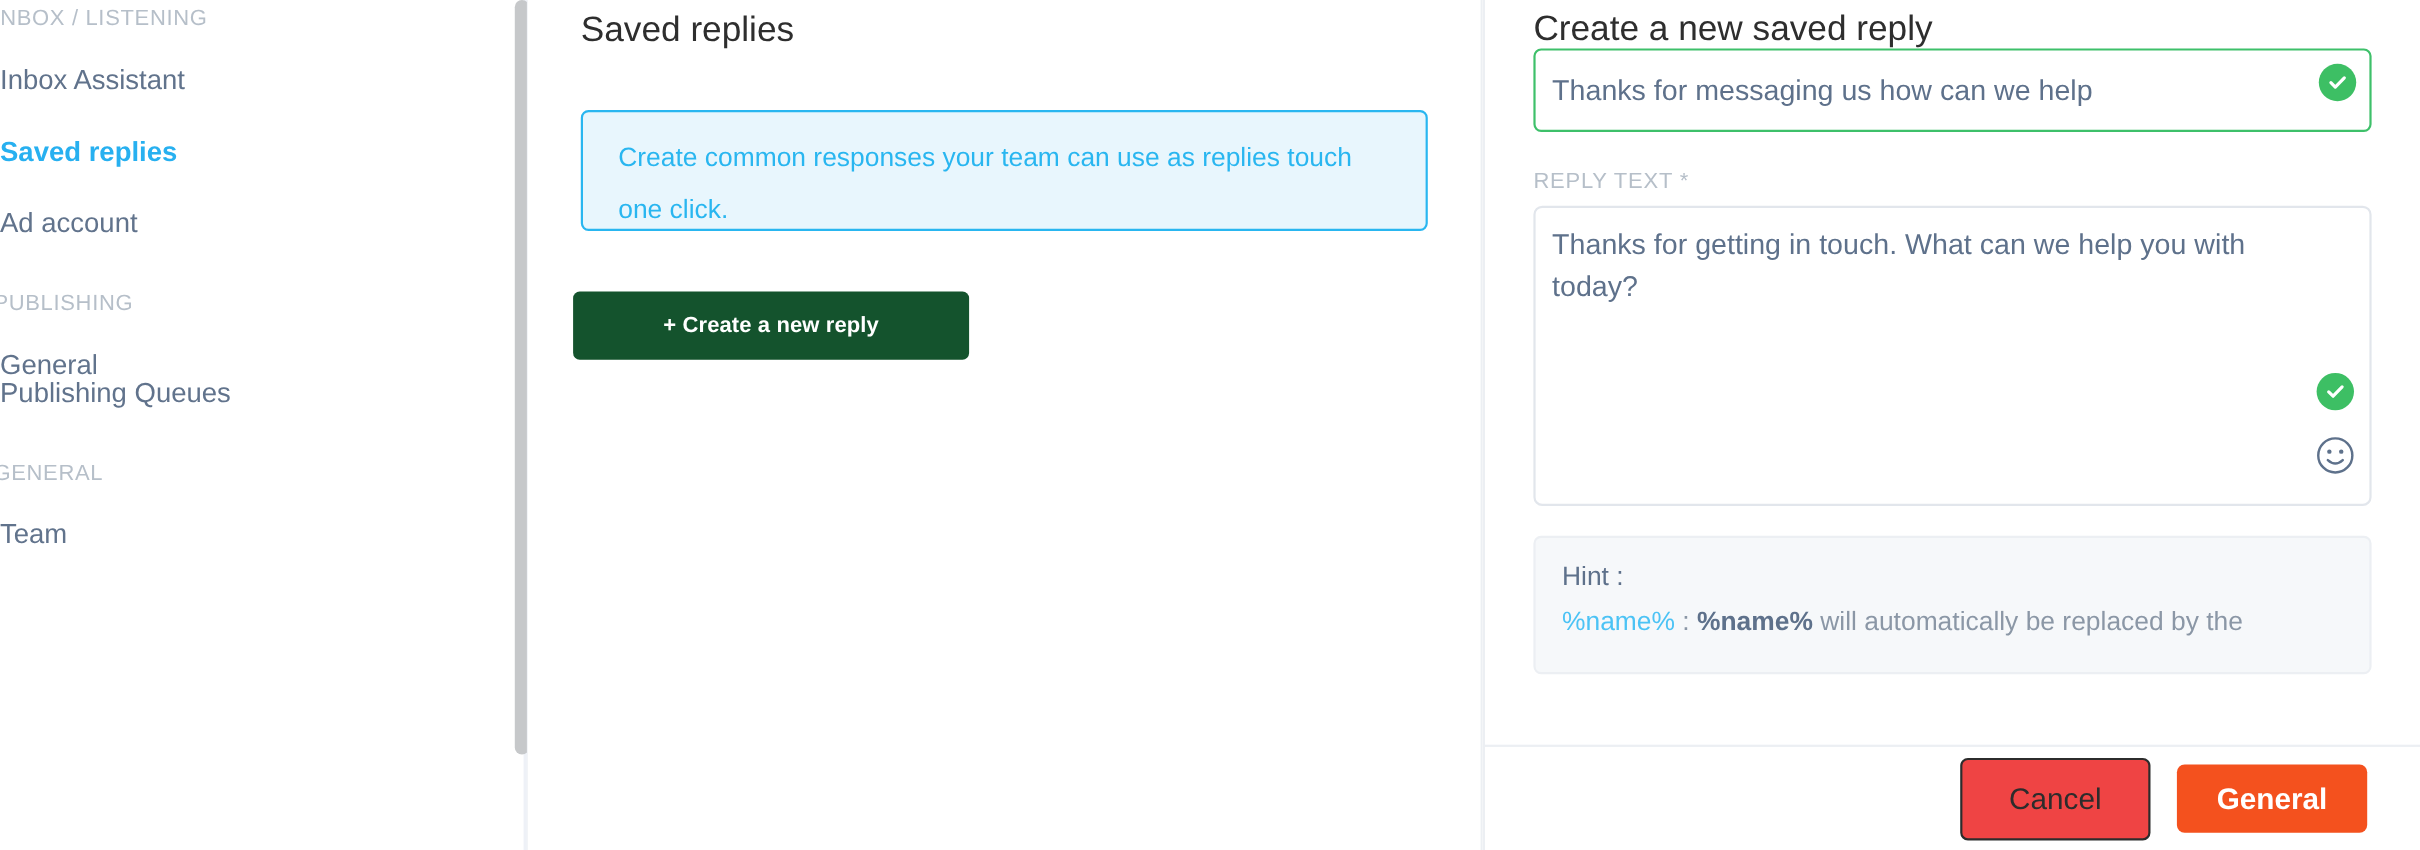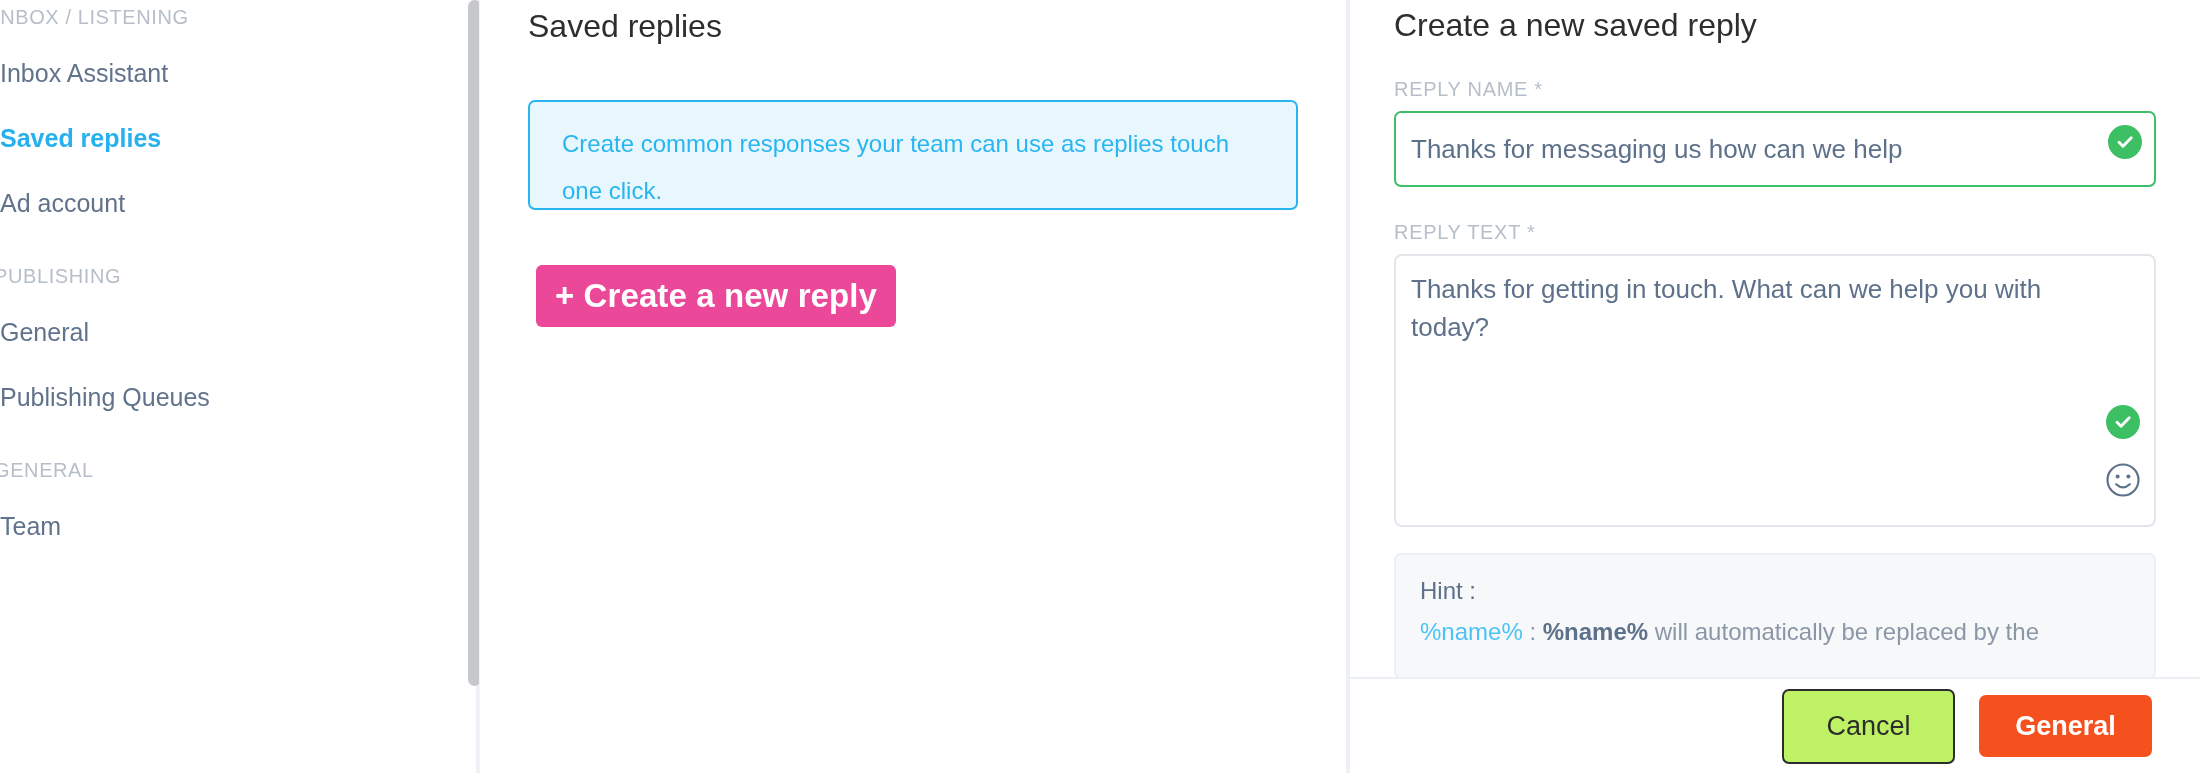--- a/index.html
+++ b/index.html
@@ -111,27 +111,27 @@
     border-radius: 7px;
     padding: 18px 30px 0 32px;
   }
   .info-box-text {
     color: #29b6f0;
     font-size: 24px;
     line-height: 47px;
   }
   .create-reply-btn {
     position: absolute;
-    left: 56px;
+    left: 41px;
     top: 265px;
     width: 360px;
     height: 62px;
-    background: #ec4899;
+    background: #14532d;
     color: #ffffff;
-    font-size: 33px;
+    font-size: 20px;
     font-weight: 700;
     border: none;
     border-radius: 6px;
     cursor: pointer;
     font-family: "Liberation Sans", sans-serif;
     display: flex;
     align-items: center;
     justify-content: center;
     letter-spacing: 0.1px;
   }
@@ -278,21 +278,21 @@
     border-top: 2px solid #eceff3;
     display: flex;
     align-items: center;
     justify-content: flex-end;
     padding-right: 48px;
     gap: 24px;
   }
   .btn-cancel {
     min-width: 173px;
     height: 75px;
-    background: #bef264;
+    background: #ef4444;
     border: 2px solid #2c2c2c;
     border-radius: 7px;
     color: #2c2c2c;
     font-size: 27px;
     font-family: "Liberation Sans", sans-serif;
     cursor: pointer;
     padding: 0 24px;
   }
   .btn-create {
     min-width: 173px;
@@ -327,21 +327,21 @@
         <div class="nav-item" style="margin-top:40px;">
           <span>Ad account</span>
         </div>
       </div>
 
       <div class="nav-group">
         <div class="nav-group-label" style="margin-top:50px;">PUBLISHING</div>
         <div class="nav-item" style="margin-top:34px;">
           <span>General</span>
         </div>
-        <div class="nav-item" style="margin-top:40px;">
+        <div class="nav-item" style="">
           <span>Publishing Queues</span>
         </div>
       </div>
 
 
       <div class="nav-group">
         <div class="nav-group-label" style="margin-top:50px;">GENERAL</div>
         <div class="nav-item" style="margin-top:34px;">
           <span>Team</span>
         </div>
@@ -365,21 +365,20 @@
 
     <div class="middle-right-border"></div>
   </section>
 
   <aside class="right-panel">
 
     <div class="rp-scroll">
 
       <h2 class="rp-title">Create a new saved reply</h2>
 
-      <div class="field-label">REPLY NAME *</div>
 
       <div class="text-input-wrap">
         <input class="text-input" type="text" value="Thanks for messaging us how can we help" style="">
         <span class="check-badge check-in-input">
           <svg width="20" height="20" viewBox="0 0 20 20">
             <path d="M4 10.2 L8 14.2 L16.2 5.8" fill="none" stroke="#ffffff" stroke-width="2.9" stroke-linecap="round" stroke-linejoin="round"></path>
           </svg>
         </span>
       </div>
 

